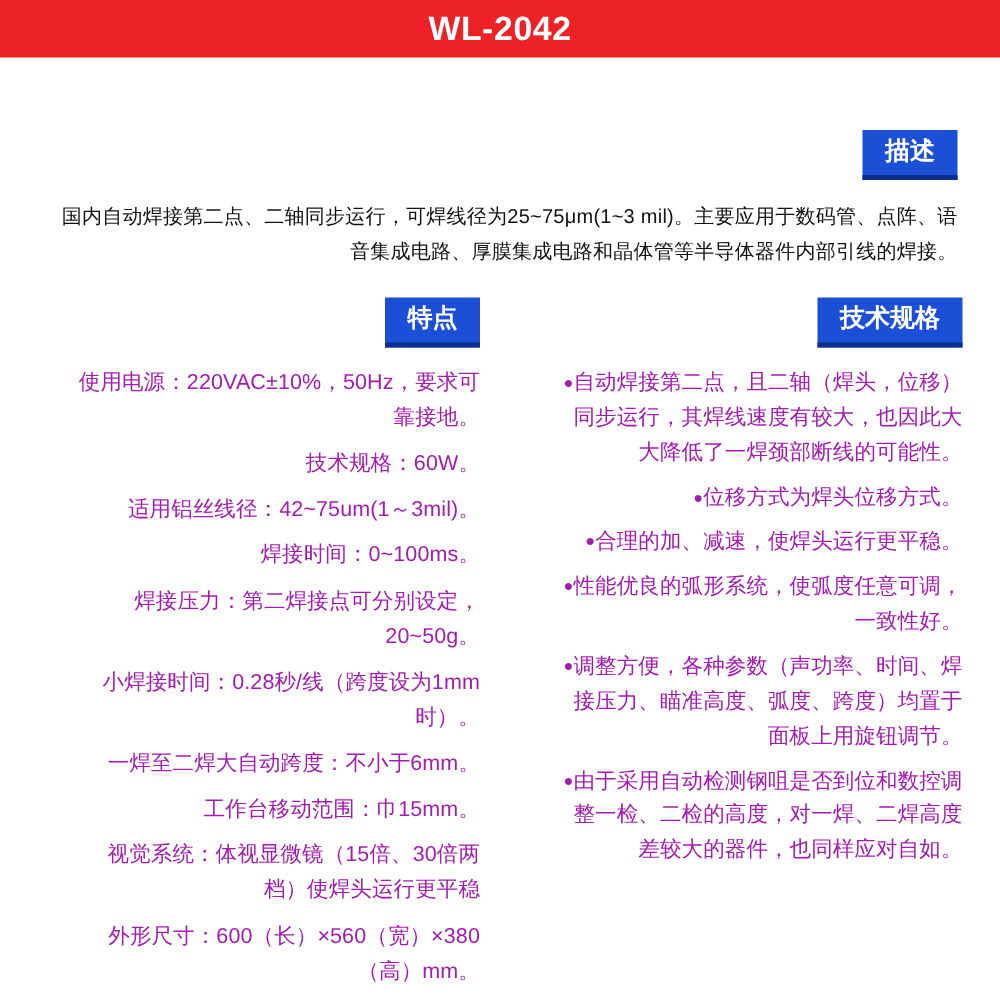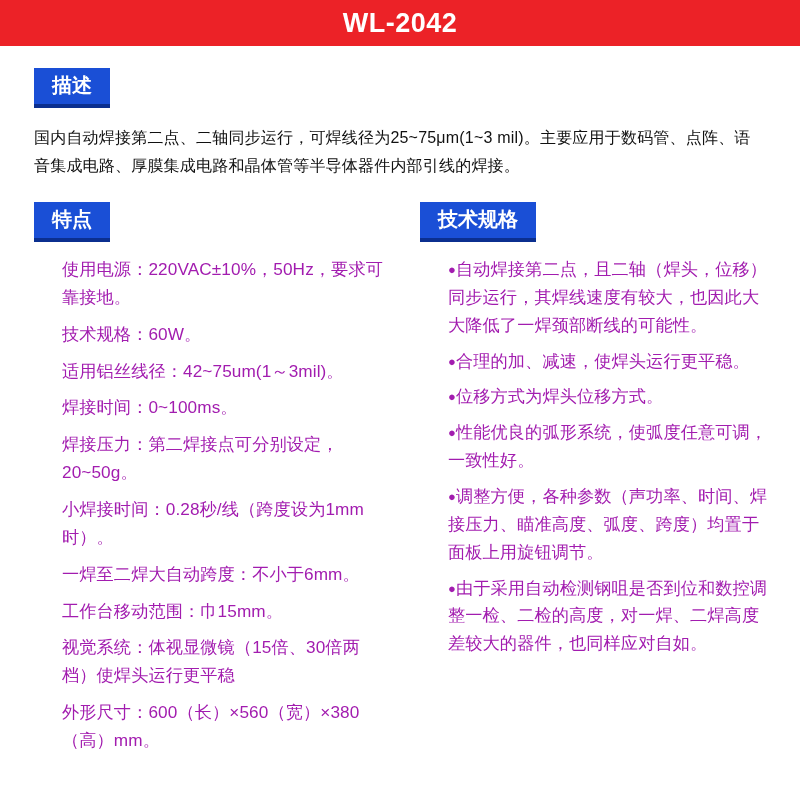--- a/index.html
+++ b/index.html
@@ -12,20 +12,21 @@
     background: #ffffff;
     font-family: "Liberation Sans", "DejaVu Sans", sans-serif;
     color: #1a1a1a;
     overflow: hidden;
   }
   .page {
     position: relative;
     width: 800px;
     height: 760px;
     box-sizing: border-box;
+    text-align: right;
   }
   
   .header {
     width: 100%;
     height: 46px;
     background: #ec2227;
     display: flex;
     align-items: center;
     justify-content: center;
   }
@@ -46,20 +47,21 @@
     padding: 6px 18px 7px 18px;
     border-bottom: 4px solid #0b2f8f;
     line-height: 1.15;
   }
   .tag-wrap {
     position: relative;
   }
   
   .desc-block {
     padding: 22px 34px 0 34px;
+    margin-top: 36px;
   }
   .desc-text {
     margin-top: 16px;
     font-size: 16px;
     line-height: 1.75;
     color: #111111;
     letter-spacing: 0.2px;
   }
   
   .columns {
@@ -127,22 +129,22 @@
 
       </div>
     </div>
 
     <div class="col">
       <div class="tag-wrap">
         <span class="tag">技术规格</span>
       </div>
       <div class="col-body">
         <div class="item spec"><span class="bullet-dot">●</span><span>自动焊接第二点，且二轴（焊头，位移）同步运行，其焊线速度有较大，也因此大大降低了一焊颈部断线的可能性。</span></div>
+        <div class="item spec"><span class="bullet-dot">●</span><span>位移方式为焊头位移方式。</span></div>
         <div class="item spec"><span class="bullet-dot">●</span><span>合理的加、减速，使焊头运行更平稳。</span></div>
-        <div class="item spec"><span class="bullet-dot">●</span><span>位移方式为焊头位移方式。</span></div>
         <div class="item spec"><span class="bullet-dot">●</span><span>性能优良的弧形系统，使弧度任意可调，一致性好。</span></div>
         <div class="item spec"><span class="bullet-dot">●</span><span>调整方便，各种参数（声功率、时间、焊接压力、瞄准高度、弧度、跨度）均置于面板上用旋钮调节。</span></div>
         <div class="item spec"><span class="bullet-dot">●</span><span>由于采用自动检测钢咀是否到位和数控调整一检、二检的高度，对一焊、二焊高度差较大的器件，也同样应对自如。</span></div>
       </div>
     </div>
 
   </div>
 
 </div>
 

